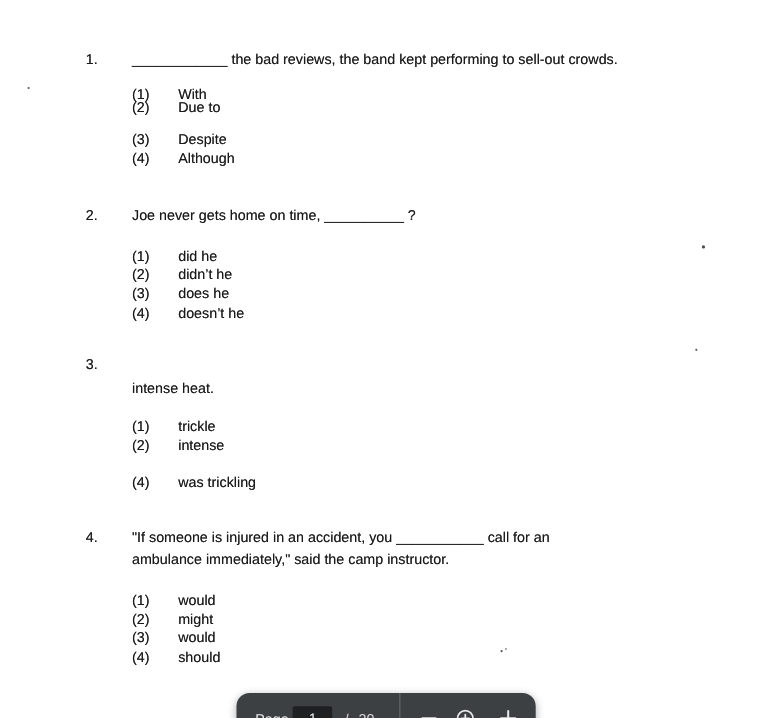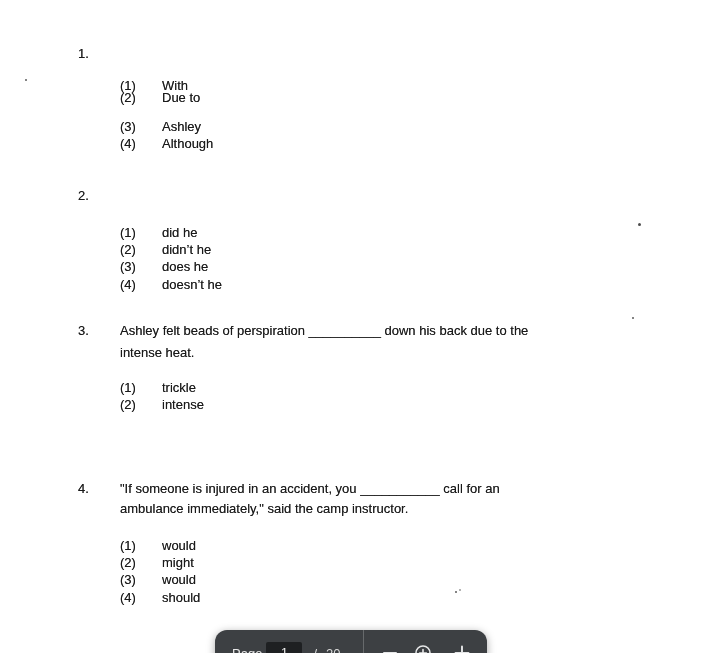--- a/index.html
+++ b/index.html
@@ -46,55 +46,59 @@
   #zoom-in-btn{left:234px;}
   .minus-bar{display:block;width:14px;height:2px;border-radius:1px;background:#e6e7e8;}
   svg{display:block;}
 </style>
 </head>
 <body>
 
 <div class="page">
 
   <div class="qnum txt" style="top:45px">1.</div>
+  <div class="stem txt" style="top:45px">____________ the bad reviews, the band kept performing to sell-out crowds.</div>
   <div class="opt txt" style="top:77px">
     <span class="onum">(1)</span><span>With</span>
   </div>
   <div class="opt txt" style="top:89px">
     <span class="onum">(2)</span><span>Due to</span>
   </div>
   <div class="opt txt" style="top:118px">
-    <span class="onum">(3)</span><span>Ashley</span>
+    <span class="onum">(3)</span><span>Despite</span>
   </div>
   <div class="opt txt" style="top:135px">
     <span class="onum">(4)</span><span>Although</span>
   </div>
 
   <div class="qnum txt" style="top:187px">2.</div>
+  <div class="stem txt" style="top:187px">Joe never gets home on time, __________ ?</div>
   <div class="opt txt" style="top:224px">
     <span class="onum">(1)</span><span>did he</span>
   </div>
   <div class="opt txt" style="top:241px">
     <span class="onum">(2)</span><span>didn’t he</span>
   </div>
   <div class="opt txt" style="top:258px">
     <span class="onum">(3)</span><span>does he</span>
   </div>
   <div class="opt txt" style="top:276px">
     <span class="onum">(4)</span><span>doesn’t he</span>
   </div>
 
   <div class="qnum txt" style="top:322px">3.</div>
-  <div class="stem txt" style="top:322px">Ashley felt beads of perspiration __________ down his back due to the</div>
   <div class="stem txt" style="top:344px">intense heat.</div>
   <div class="opt txt" style="top:379px">
     <span class="onum">(1)</span><span>trickle</span>
   </div>
   <div class="opt txt" style="top:396px">
     <span class="onum">(2)</span><span>intense</span>
+  </div>
+  <div class="opt txt" style="top:430px">
+    <span class="onum">(4)</span><span>was trickling</span>
   </div>
 
   <div class="qnum txt" style="top:480px">4.</div>
   <div class="stem txt" style="top:480px">"If someone is injured in an accident, you ___________ call for an</div>
   <div class="stem txt" style="top:500px">ambulance immediately," said the camp instructor.</div>
   <div class="opt txt" style="top:537px">
     <span class="onum">(1)</span><span>would</span>
   </div>
   <div class="opt txt" style="top:554px">
     <span class="onum">(2)</span><span>might</span>

